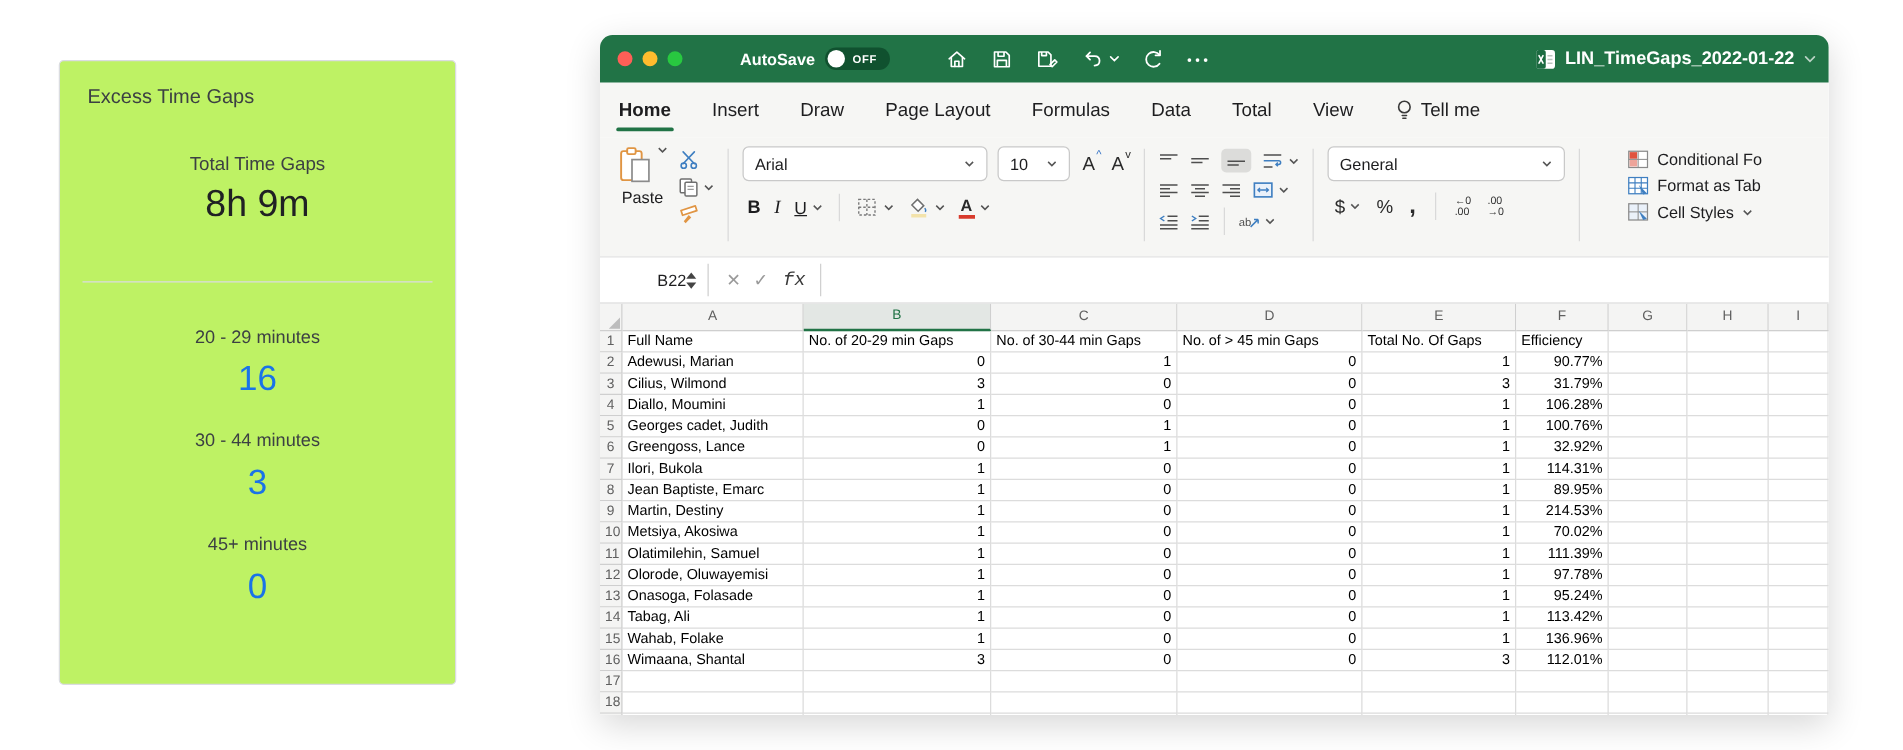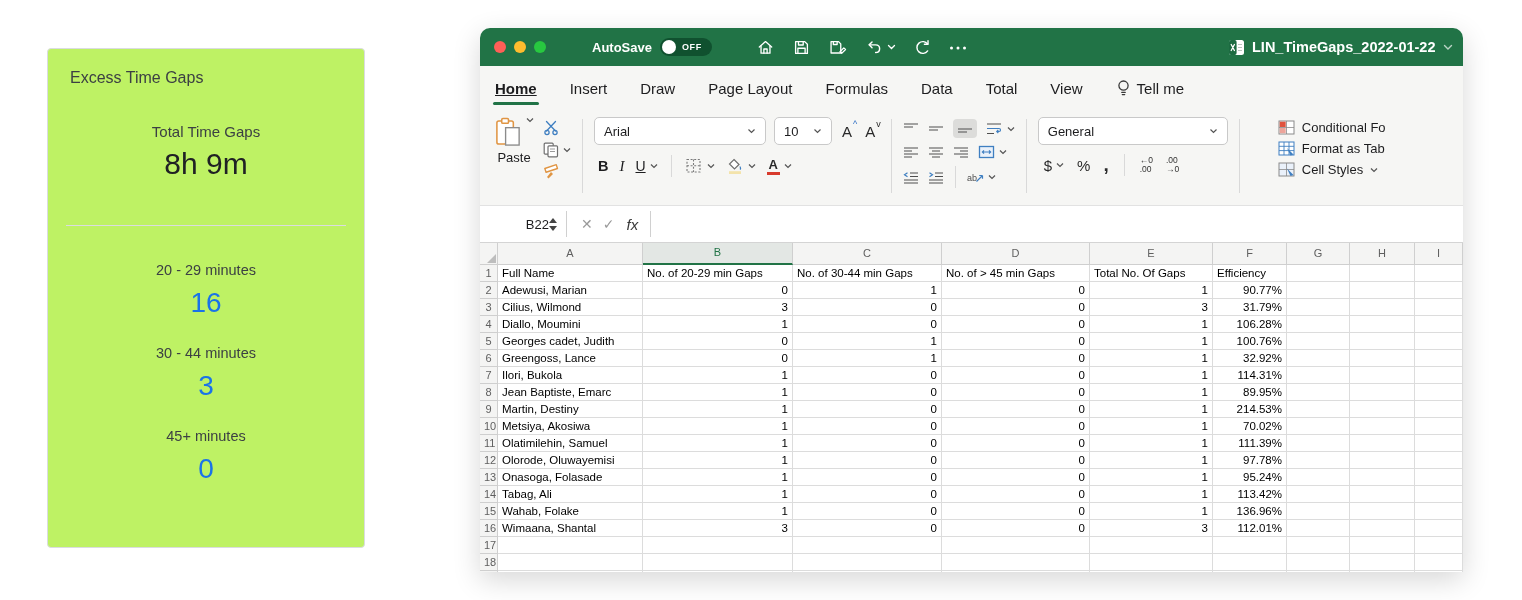--- a/index.html
+++ b/index.html
@@ -40,39 +40,39 @@
   .knob { width:14px; height:14px; border-radius:50%; background:#fff; }
   .toggle-state { color:#fff; font-size:9px; font-weight:700; letter-spacing:.6px; margin-left:6px; }
   .tb-icons { display:flex; align-items:center; gap:17px; margin-left:44px; }
   .tb-btn { display:flex; align-items:center; gap:3px; }
   .tb-title { position:absolute; left:748px; top:0; height:38px; display:flex; align-items:center; gap:7px;
               color:#fff; font-size:14.5px; font-weight:700; white-space:nowrap; }
 
   
   .tabbar { height:44px; background:#f6f6f4; display:flex; align-items:center; gap:33px; padding-left:15px; }
   .tab { position:relative; height:44px; display:flex; align-items:center; gap:6px; font-size:15px; color:#1d1d1f; }
-  .tab.active { font-weight:700;text-decoration:underline; }
+  .tab.active { font-weight:700; }
   .tab.active::after { content:""; position:absolute; left:-2px; right:-2px; bottom:5px; height:3px; border-radius:2px; background:#217346; }
 
   
   .ribbon { height:95px; background:#f6f6f4; display:flex; align-items:flex-start; padding:7px 0 0 14px; }
   .vdiv { width:1px; align-self:stretch; margin:2px 11px 12px 11px; background:#d9d9d9; }
   .chev { flex:none; }
   .grp-clip { display:flex; gap:9px; }
   .paste-btn { display:flex; flex-direction:column; align-items:center; }
   .paste-top { display:flex; align-items:flex-start; gap:3px; }
   .paste-label { font-size:13px; margin-top:2px; }
   .clip-mini { display:flex; flex-direction:column; gap:6px; padding-top:3px; }
   .mini-row { display:flex; align-items:center; gap:4px; height:16px; }
 
   .grp-font { display:flex; flex-direction:column; gap:10px; }
   .font-row1 { display:flex; align-items:center; gap:8px; }
   .input-box { background:#fff; border:1px solid #c9c9c9; border-radius:5px; height:28px;
                display:flex; align-items:center; justify-content:space-between; padding:0 9px; font-size:13px; }
-  .fontname { width:172px; } .fontsize { width:58px; }
+  .fontname { width:196px; } .fontsize { width:58px; }
   .grow-shrink { display:flex; align-items:flex-start; gap:9px; padding-left:2px; }
   .gs { position:relative; font-size:15px; color:#2a2a2a; }
   .gs sup { font-size:9px; position:relative; top:-4px; left:1px; }
   .gs.up sup { color:#2f6fc4; } .gs.down sup { color:#2a2a2a; }
   .font-row2 { display:flex; align-items:center; gap:11px; padding-left:4px; }
   .b-btn { font-weight:700; font-size:14.5px; }
   .i-btn { font-family:"Liberation Serif", serif; font-style:italic; font-size:15px; }
   .u-btn { text-decoration:underline; font-size:14px; display:flex; gap:4px; align-items:center; }
   .sdiv { width:1px; height:22px; background:#d9d9d9; margin:0 2px; }
   .fontcolor { display:flex; flex-direction:column; align-items:center; line-height:13px; }
@@ -98,21 +98,21 @@
   
   .formulabar { height:38px; background:#fff; border-top:1px solid #e2e2e2; border-bottom:1px solid #d4d4d4;
                 display:flex; align-items:center; }
   .namebox { width:86px; padding-left:11px; display:flex; align-items:center; justify-content:flex-end; font-size:13px; }
   .stepper { display:flex; flex-direction:column; gap:3px; margin-right:9px; }
   .tri-up { width:0; height:0; border-left:4px solid transparent; border-right:4px solid transparent; border-bottom:5px solid #444; }
   .tri-dn { width:0; height:0; border-left:4px solid transparent; border-right:4px solid transparent; border-top:5px solid #444; }
   .fdiv { width:1px; height:26px; background:#d0d0d0; }
   .fx-cancel { color:#9a9a9a; font-size:14px; margin:0 10px 0 14px; }
   .fx-ok { color:#9a9a9a; font-size:14px; margin-right:12px; }
-  .fx { font-family:Liberation Sans, sans-serif; font-style:italic; font-size:15px; color:#3a3a3a; margin-right:12px; }
+  .fx { font-family:Liberation Mono, monospace; font-style:italic; font-size:15px; color:#3a3a3a; margin-right:12px; }
   .formula-input { flex:1; height:100%; }
 
   
   .grid { height:329px; background:#fff; overflow:hidden; }
   .g-row { display:grid; grid-template-columns:18px 145px 150px 149px 148px 123px 74px 63px 65px 1fr; height:17px; }
   .g-row.g-header-row { height:22px; }
   .g-cell { border-right:1px solid #dcdcdc; border-bottom:1px solid #dcdcdc; font-size:11.5px; line-height:16px;
             padding:0 4px; color:#000; overflow:hidden; white-space:nowrap; }
   .g-cell.num { text-align:right; }
   .g-colhead, .g-rowhead, .g-corner { background:#f4f4f3; color:#5f5f5f; text-align:center;

